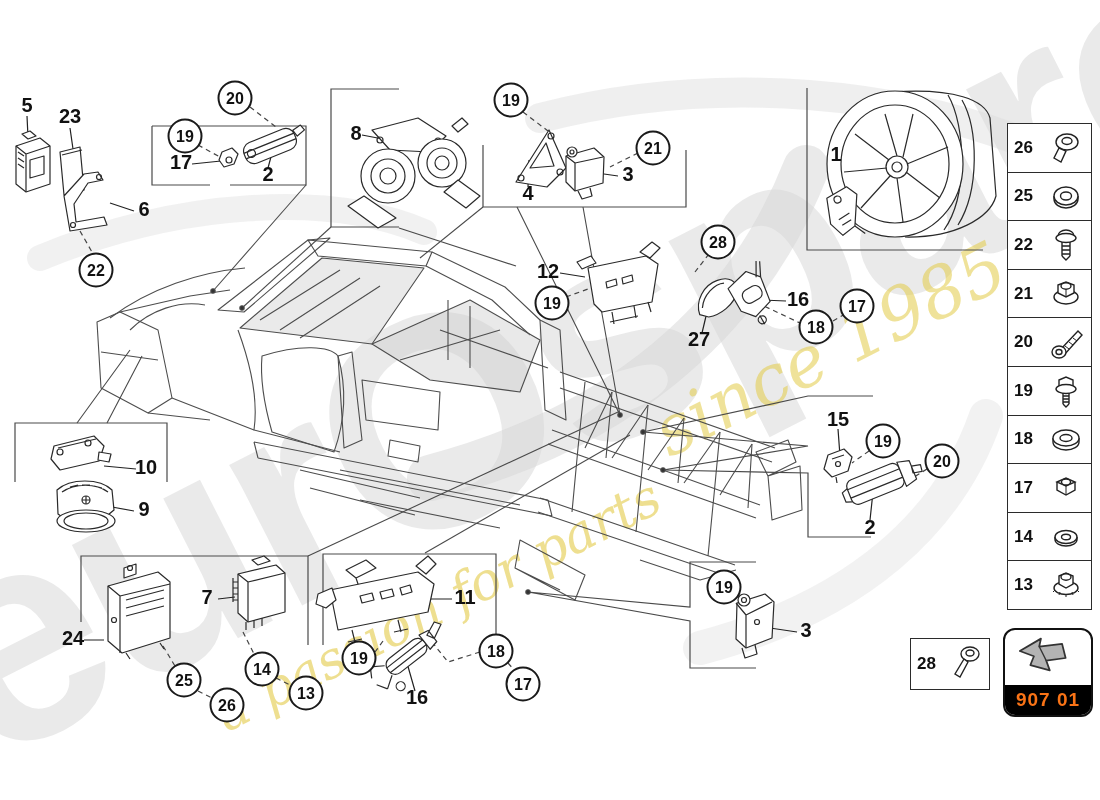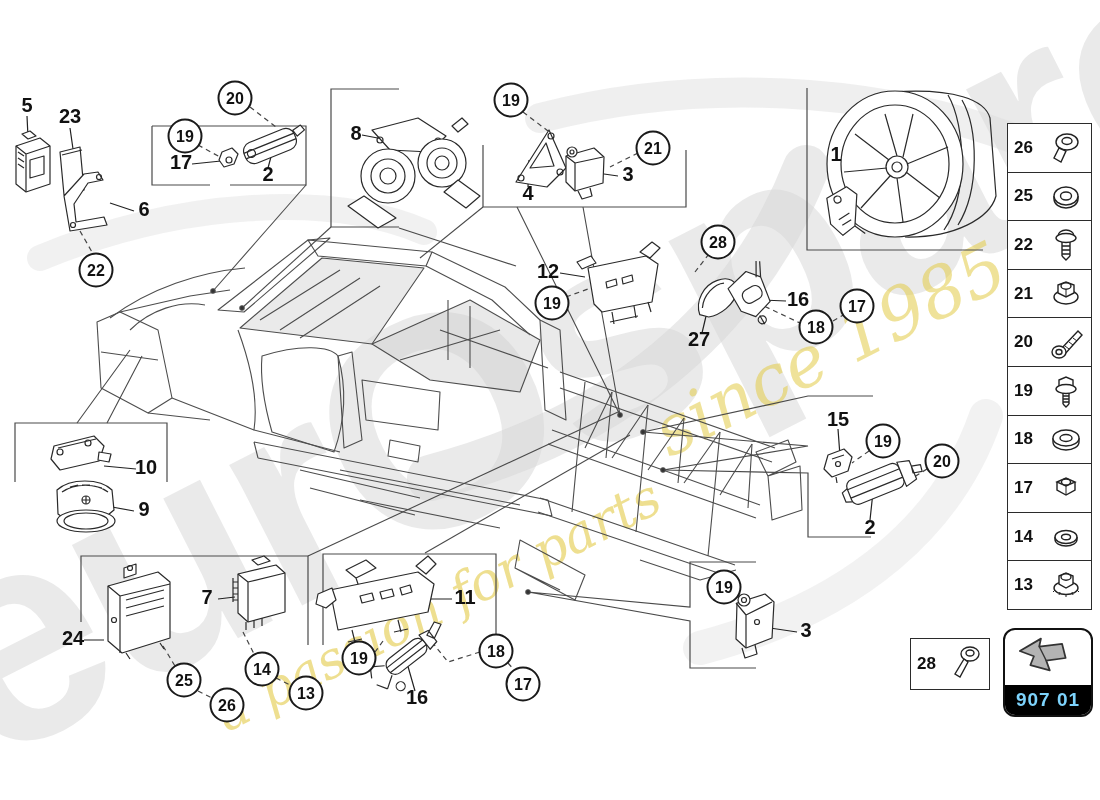--- a/index.html
+++ b/index.html
@@ -23,21 +23,21 @@
   .cell .ic{flex:1;display:flex;justify-content:center;}
   
   .box28{position:absolute;left:910px;top:638px;width:80px;height:52px;border:1.6px solid #2b2b2b;
          background:#fff;display:flex;align-items:center;box-sizing:border-box;}
   .box28 .num{font-weight:700;font-size:17px;padding-left:6px;width:26px;color:#111;}
   
   .navbox{position:absolute;left:1003px;top:628px;width:90px;height:89px;border:2.5px solid #111;
           border-radius:12px;overflow:hidden;background:#fff;box-sizing:border-box;
           display:flex;flex-direction:column;}
   .navbox .arr{flex:1;display:flex;align-items:center;justify-content:center;}
-  .navbox .code{height:30px;background:#000;color:#7dd3fc;font-weight:700;font-size:19px;
+  .navbox .code{height:30px;background:#000;color:#f97316;font-weight:700;font-size:19px;
                 display:flex;align-items:center;justify-content:center;letter-spacing:1px;}
   
   .co-circle{fill:#fff;stroke:#1a1a1a;stroke-width:2px;}
   .co-text{font:700 16px "Liberation Sans",sans-serif;text-anchor:middle;fill:#111;}
   .lbl{font:700 20px "Liberation Sans",sans-serif;text-anchor:middle;fill:#111;}
 </style>
 </head>
 <body>
 
 <div class="page">

